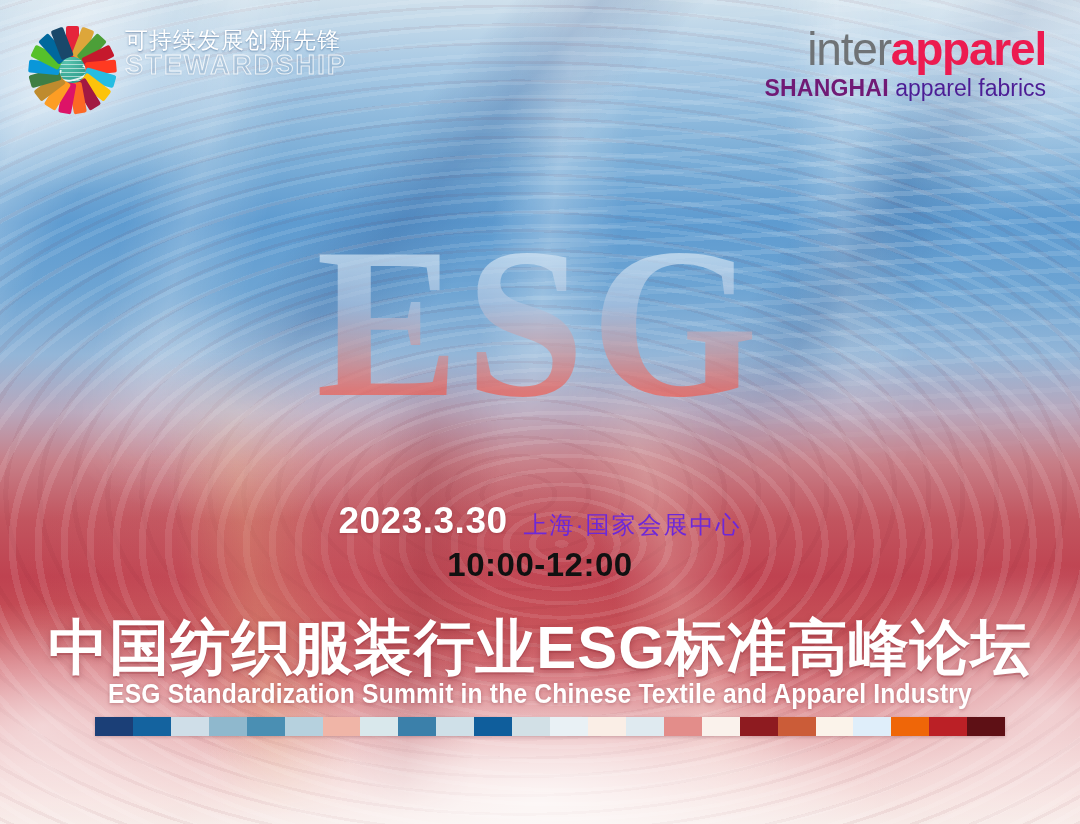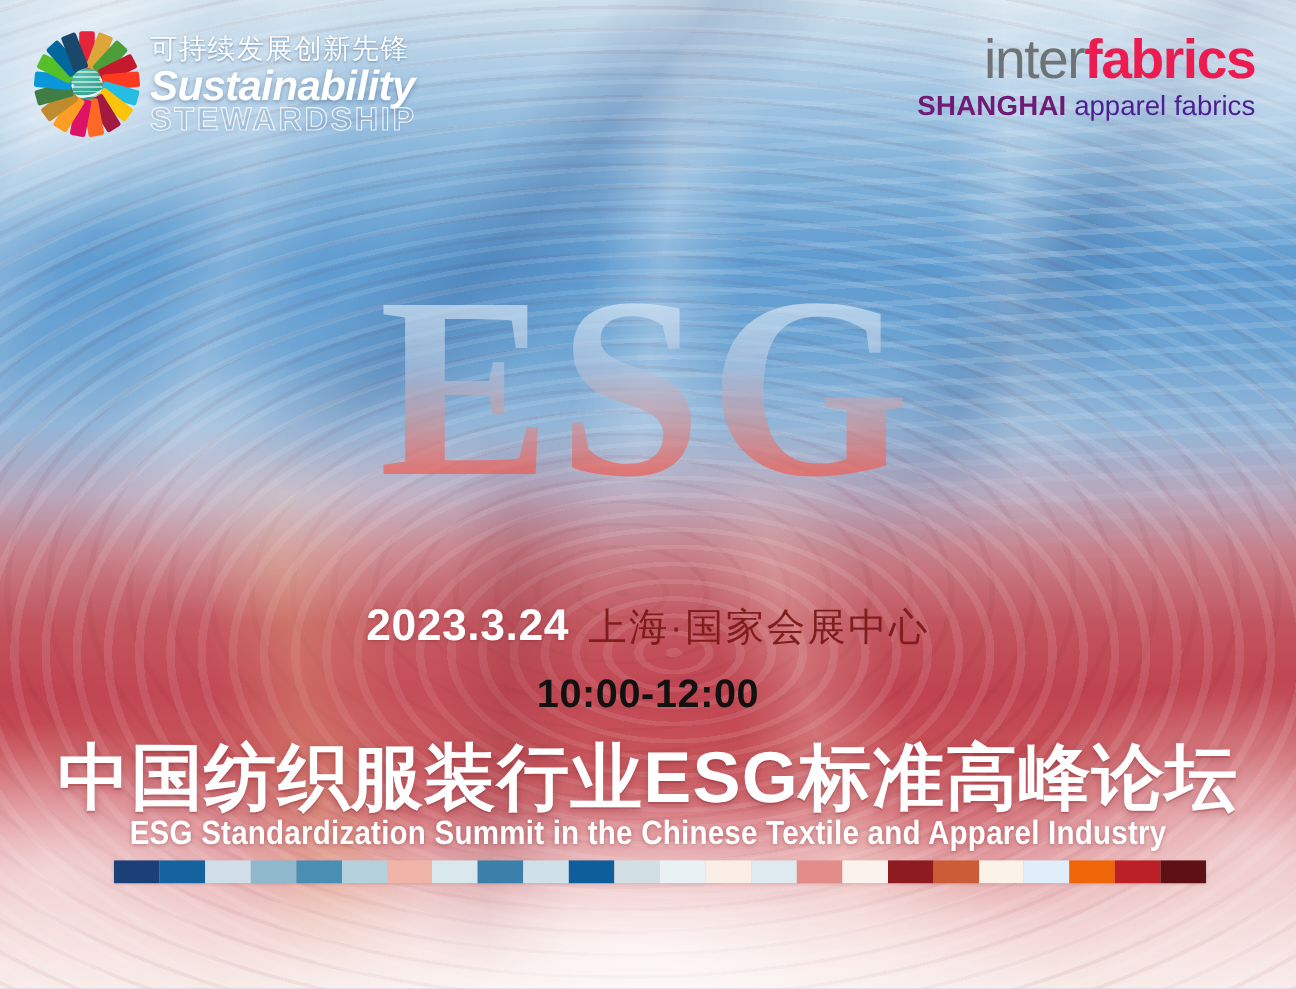--- a/index.html
+++ b/index.html
@@ -209,24 +209,24 @@
     position:absolute; left:0; right:0; top:500px;
     display:flex; flex-direction:column; align-items:center;
   }
   .meta-row { display:flex; align-items:baseline; gap:16px; white-space:nowrap; }
   .meta-date {
     font-size:37px; font-weight:700; color:#ffffff;
     letter-spacing:0.5px;
     text-shadow:0 1px 3px rgba(110,25,35,.35);
   }
   .meta-venue {
-    font-size:32px; font-weight:400; color:#7f1d1d;
+    font-size:24px; font-weight:400; color:#6d28d9;
     letter-spacing:2px;
   }
-  .meta-row2 { margin-top:14px; }
+  .meta-row2 { margin-top:4px; }
   .meta-time {
     font-size:33px; font-weight:700; color:#111111;
     letter-spacing:0.5px;
   }
   .meta-hall {
     font-size:23px; font-weight:400; color:#1b1b1b;
     letter-spacing:0.6px;
   }
 
   
@@ -293,37 +293,36 @@
         <div class="seg" style="background: rgb(191, 139, 46); transform: rotate(232.941deg);"></div>
         <div class="seg" style="background: rgb(63, 126, 68); transform: rotate(254.118deg);"></div>
         <div class="seg" style="background: rgb(10, 151, 217); transform: rotate(275.294deg);"></div>
         <div class="seg" style="background: rgb(86, 192, 43); transform: rotate(296.471deg);"></div>
         <div class="seg" style="background: rgb(0, 104, 157); transform: rotate(317.647deg);"></div>
         <div class="seg" style="background: rgb(25, 72, 106); transform: rotate(338.824deg);"></div>
       </div>
 
     <div class="sdg-text">
       <div class="sdg-cn">可持续发展创新先锋</div>
-      <div class="sdg-sus">Sustainability</div>
       <div class="sdg-stew">STEWARDSHIP</div>
     </div>
   </div>
 
   <div class="itx-block">
     <div class="itx-main">
-      <span class="itx-inter">inter</span><span class="itx-textile">fabrics</span>
+      <span class="itx-inter">inter</span><span class="itx-textile">apparel</span>
     </div>
     <div class="itx-sub">
       <span class="itx-sh">SHANGHAI</span><span class="itx-af"> apparel fabrics</span>
     </div>
   </div>
 
   <div class="meta">
     <div class="meta-row">
-      <span class="meta-date">2023.3.24</span>
+      <span class="meta-date">2023.3.30</span>
       <span class="meta-venue">上海·国家会展中心</span>
     </div>
     <div class="meta-row meta-row2">
       <span class="meta-time">10:00-12:00</span>
     </div>
   </div>
 
   <div class="title-cn">中国纺织服装行业ESG标准高峰论坛</div>
 
   <div class="title-en">ESG Standardization Summit in the Chinese Textile and Apparel Industry</div>

